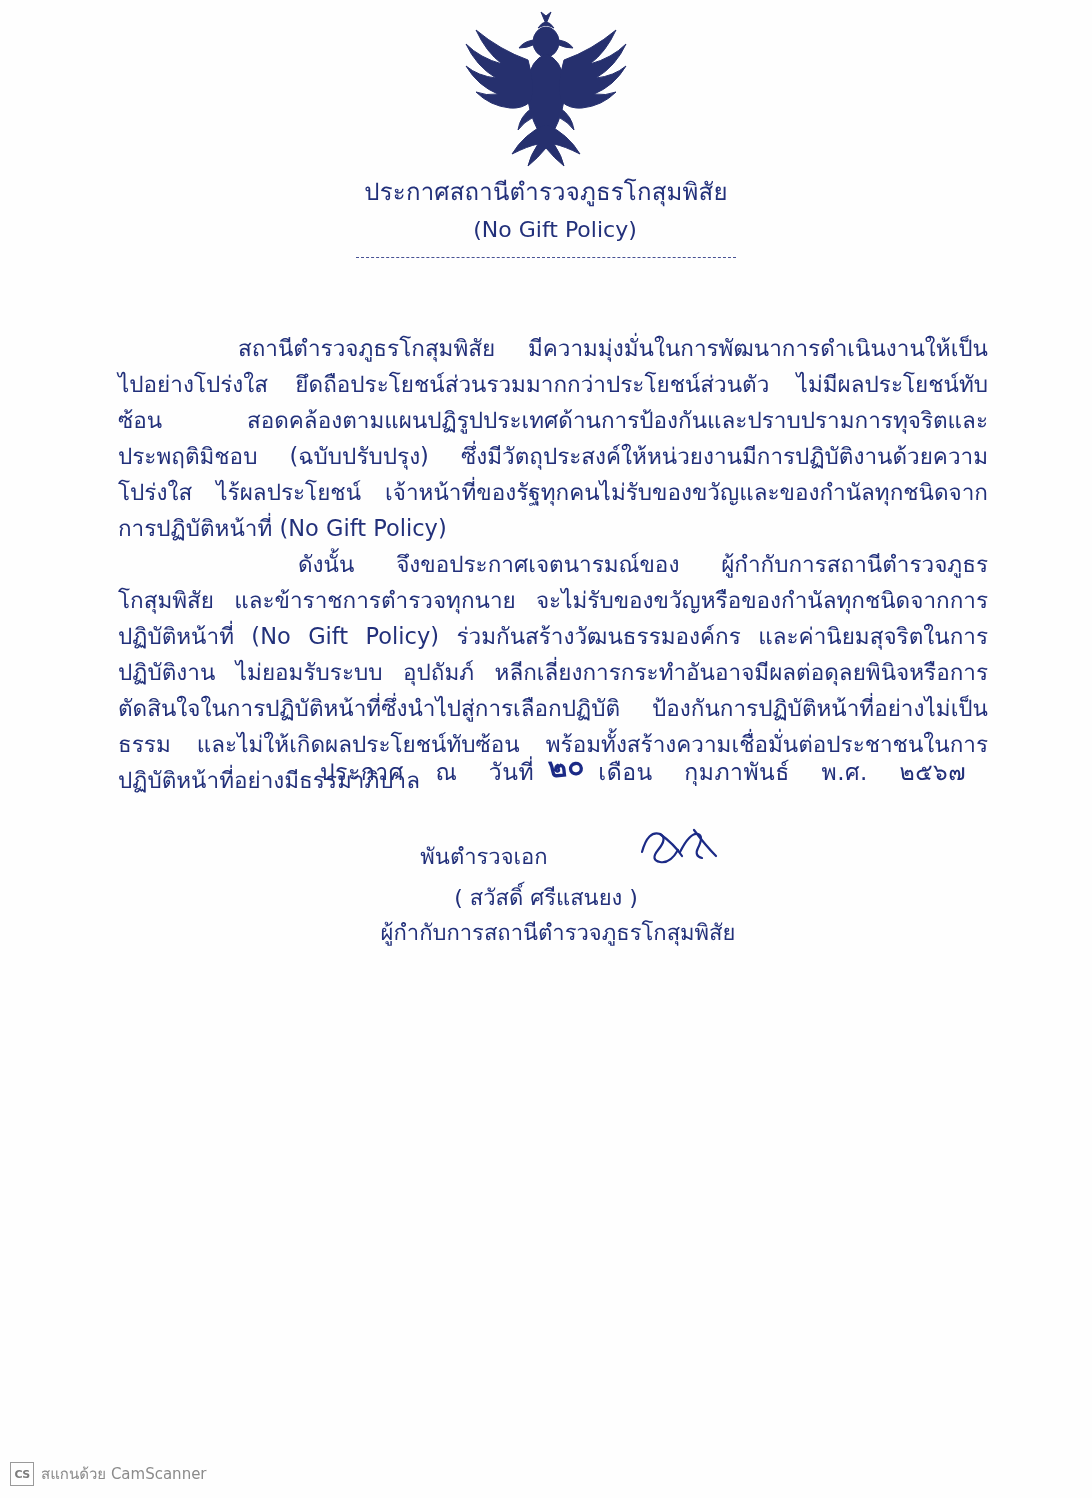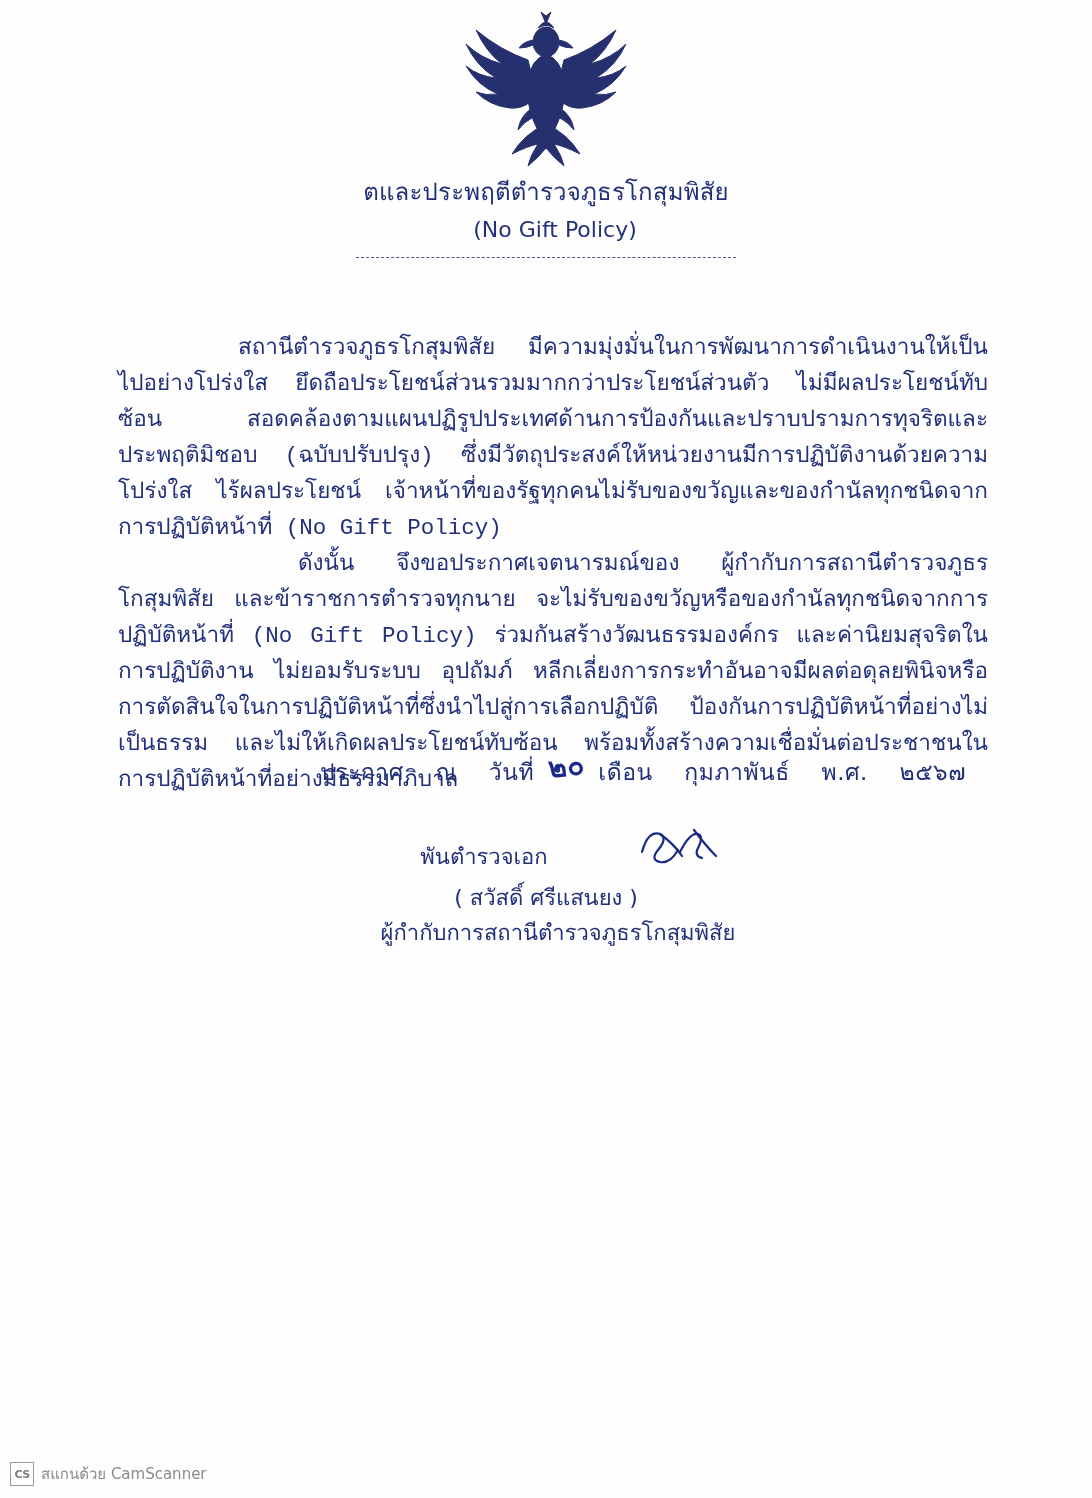--- a/index.html
+++ b/index.html
@@ -74,21 +74,20 @@
     left: 118px;
     width: 870px;
     color: #22307a;
     font-size: 22.5px;
     line-height: 36px;
   }
   .para {
     margin: 0 0 0 0;
     text-align: justify;
     text-justify: inter-word;
-    font-family: Liberation Mono, monospace;
   }
   .para + .para {
     margin-top: 0;
   }
   .indent-1 {
     text-indent: 120px;
   }
   .indent-2 {
     text-indent: 180px;
   }
@@ -204,21 +203,21 @@
 
         <path d="M100 116 q-22 10 -34 30 q16 -8 26 -10 q-8 12 -10 22 q10 -8 18 -18 q8 10 18 18 q-2 -10 -10 -22 q10 2 26 10 q-12 -20 -34 -30 z"></path>
 
         <path d="M86 100 q-12 8 -14 22 q6 -8 14 -12 z"></path>
         <path d="M114 100 q12 8 14 22 q-6 -8 -14 -12 z"></path>
       </g>
     </svg>
   </div>
 
   <div class="header">
-    <div class="line1">ตและประพฤตีตำรวจภูธรโกสุมพิสัย</div>
+    <div class="line1">ประกาศสถานีตำรวจภูธรโกสุมพิสัย</div>
     <div class="line3">(No Gift Policy)</div>
     <div class="rule"></div>
   </div>
 
   <div class="body-text">
     <p class="para indent-1">สถานีตำรวจภูธรโกสุมพิสัย        มีความมุ่งมั่นในการพัฒนาการดำเนินงานให้เป็นไปอย่างโปร่งใส ยึดถือประโยชน์ส่วนรวมมากกว่าประโยชน์ส่วนตัว  ไม่มีผลประโยชน์ทับซ้อน  สอดคล้องตามแผนปฏิรูปประเทศด้านการป้องกันและปราบปรามการทุจริตและประพฤติมิชอบ  (ฉบับปรับปรุง)  ซึ่งมีวัตถุประสงค์ให้หน่วยงานมีการปฏิบัติงานด้วยความโปร่งใส  ไร้ผลประโยชน์  เจ้าหน้าที่ของรัฐทุกคนไม่รับของขวัญและของกำนัลทุกชนิดจากการปฏิบัติหน้าที่ (No Gift Policy)</p>
     <p class="para indent-2">ดังนั้น จึงขอประกาศเจตนารมณ์ของ ผู้กำกับการสถานีตำรวจภูธรโกสุมพิสัย และข้าราชการตำรวจทุกนาย  จะไม่รับของขวัญหรือของกำนัลทุกชนิดจากการปฏิบัติหน้าที่ (No Gift Policy) ร่วมกันสร้างวัฒนธรรมองค์กร  และค่านิยมสุจริตในการปฏิบัติงาน  ไม่ยอมรับระบบ  อุปถัมภ์  หลีกเลี่ยงการกระทำอันอาจมีผลต่อดุลยพินิจหรือการตัดสินใจในการปฏิบัติหน้าที่ซึ่งนำไปสู่การเลือกปฏิบัติ  ป้องกันการปฏิบัติหน้าที่อย่างไม่เป็นธรรม  และไม่ให้เกิดผลประโยชน์ทับซ้อน พร้อมทั้งสร้างความเชื่อมั่นต่อประชาชนในการปฏิบัติหน้าที่อย่างมีธรรมาภิบาล</p>
   </div>
 
   <div class="date-line">

